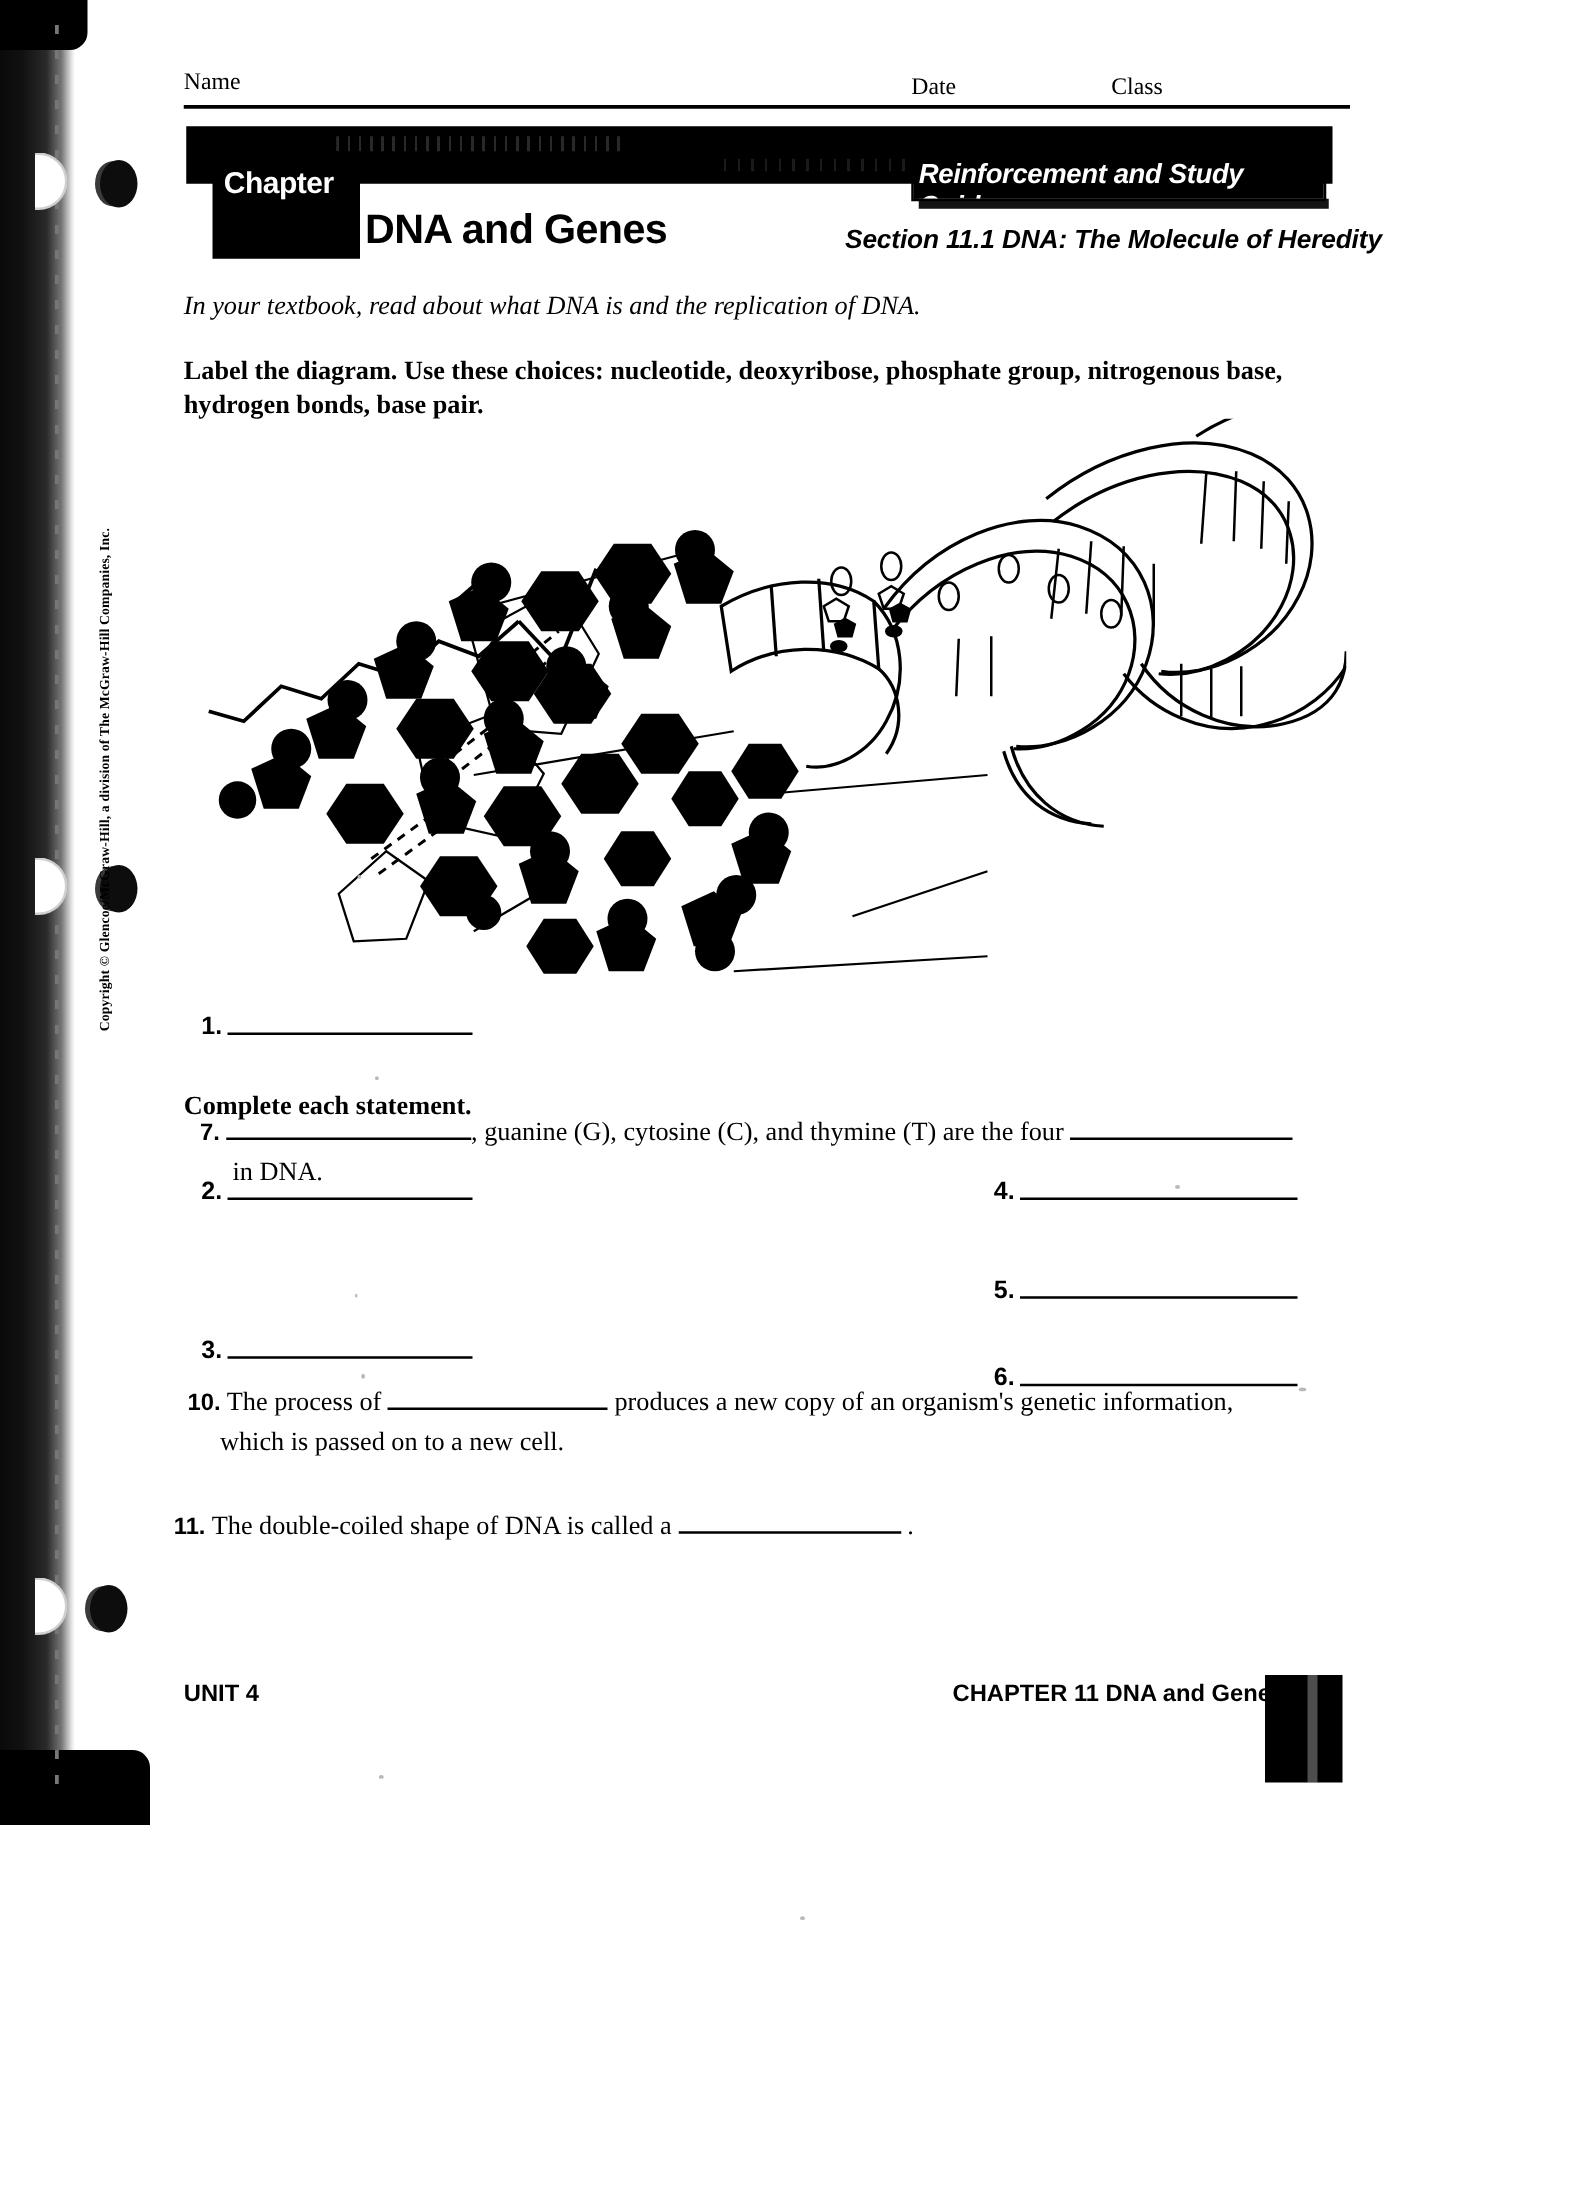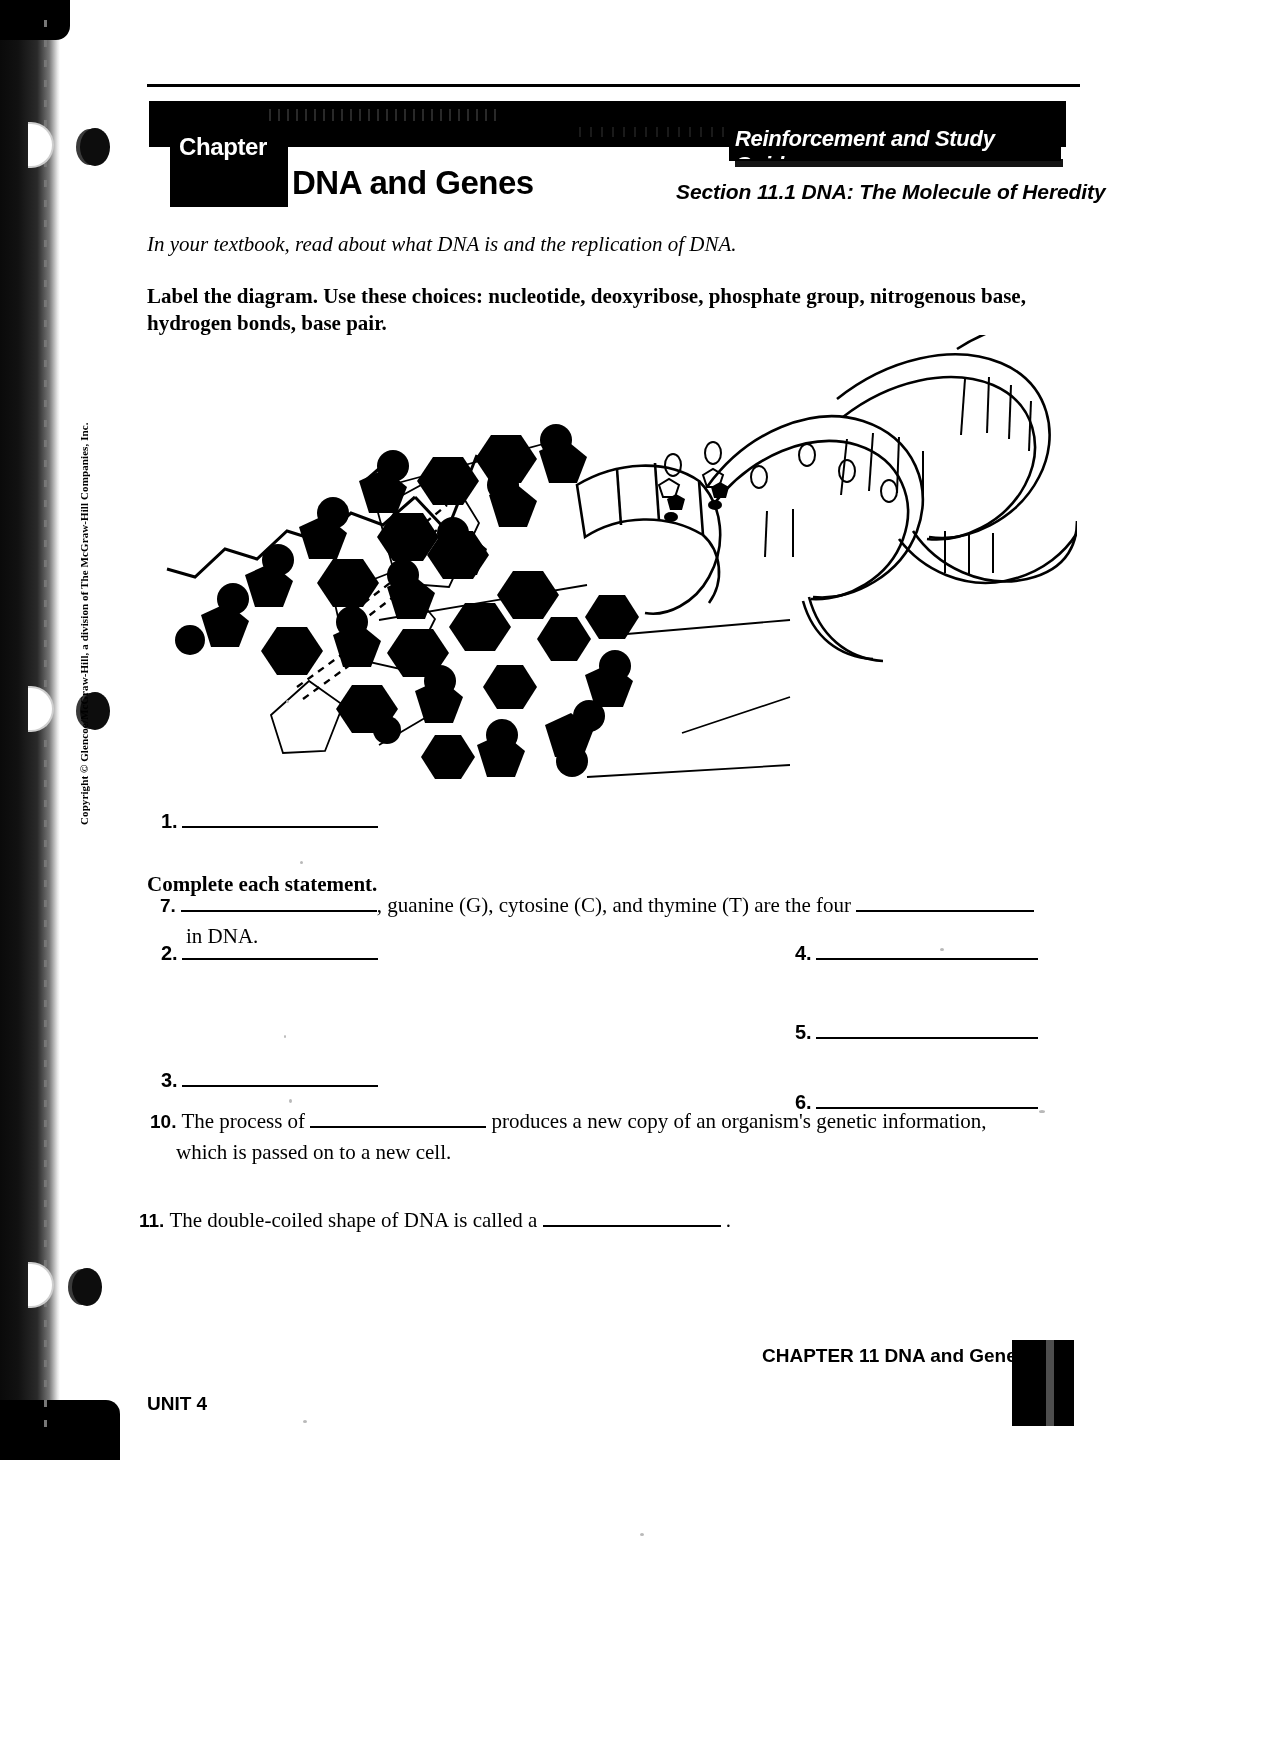--- a/index.html
+++ b/index.html
@@ -186,21 +186,21 @@
   }
   #q7  { left: 160px; top: 890px; width: 890px; }
   #q8  { left: 160px; top: 983px; width: 890px; }
   #q9  { left: 160px; top: 1045px; width: 890px; }
   #q10 { left: 150px; top: 1106px; width: 900px; }
   #q11 { left: 139px; top: 1205px; width: 900px; }
   .q-cont { display:block; margin-left: 26px; }
   #footer-left {
     position: absolute; left: 147px; top: 1345px;
     font-family: "Liberation Sans", sans-serif;
-    font-weight: bold; font-size: 19px; margin-top: 48px;
+    font-weight: bold; font-size: 19px;
   }
   #footer-right {
     position: absolute; left: 762px; top: 1345px;
     font-family: "Liberation Sans", sans-serif;
     font-weight: bold; font-size: 19px;
   }
   #footer-block {
     position: absolute; left: 1012px; top: 1340px; width: 62px; height: 86px;
     background: #000;
   }
@@ -235,20 +235,25 @@
 
 <div class="hole-notch" style="left:28px; top:122px;"></div>
 <div class="hole" style="left:80px; top:128px;"></div>
 <div class="hole-notch" style="left:28px; top:686px;"></div>
 <div class="hole" style="left:80px; top:692px;"></div>
 <div class="hole-notch" style="left:28px; top:1262px;"></div>
 <div class="hole" style="left:72px; top:1268px;"></div>
 
 <div id="page">
 
+  <div id="namerow">
+    <span id="lbl-name">Name</span>
+    <span id="lbl-date">Date</span>
+    <span id="lbl-class">Class</span>
+  </div>
   <div id="namerow-rule"></div>
 
   <div id="banner">
     <div id="banner-speck1"></div>
     <div id="banner-speck2"></div>
   </div>
   <div id="chapter-tab">
     <div id="chapter-tab-fade"></div>
   </div>
   <div id="chapter-tab-label">Chapter</div>

